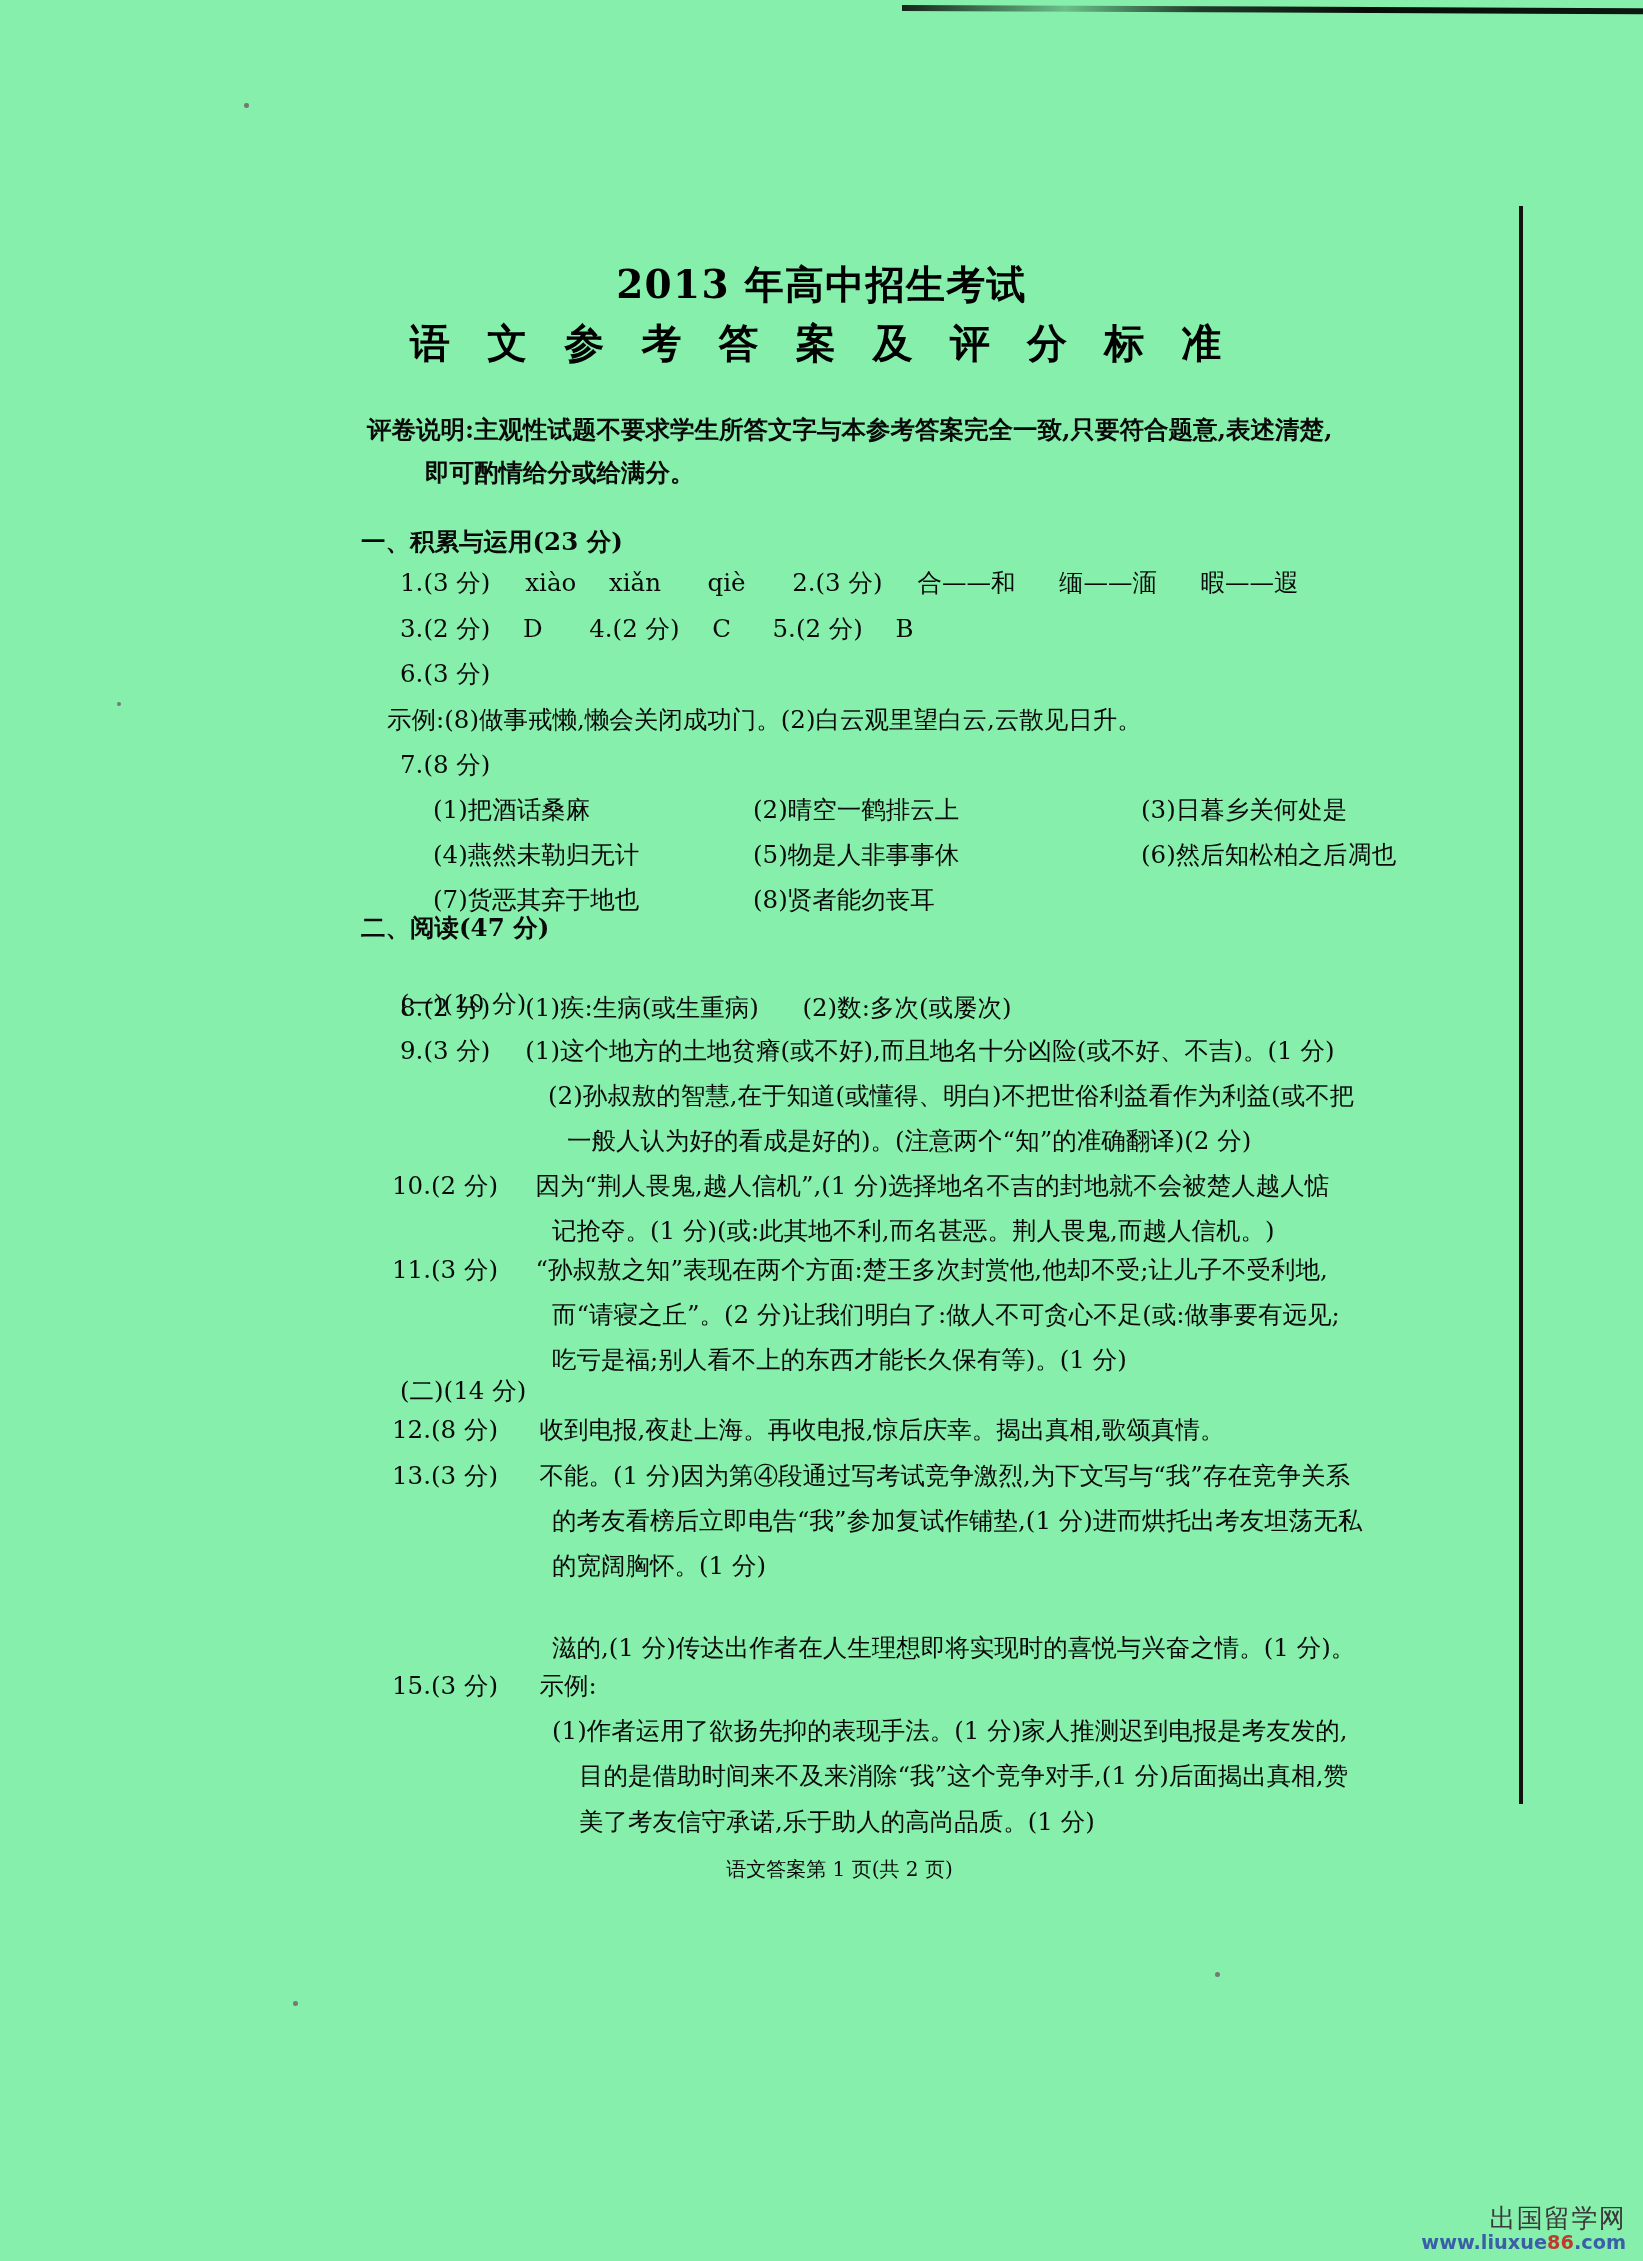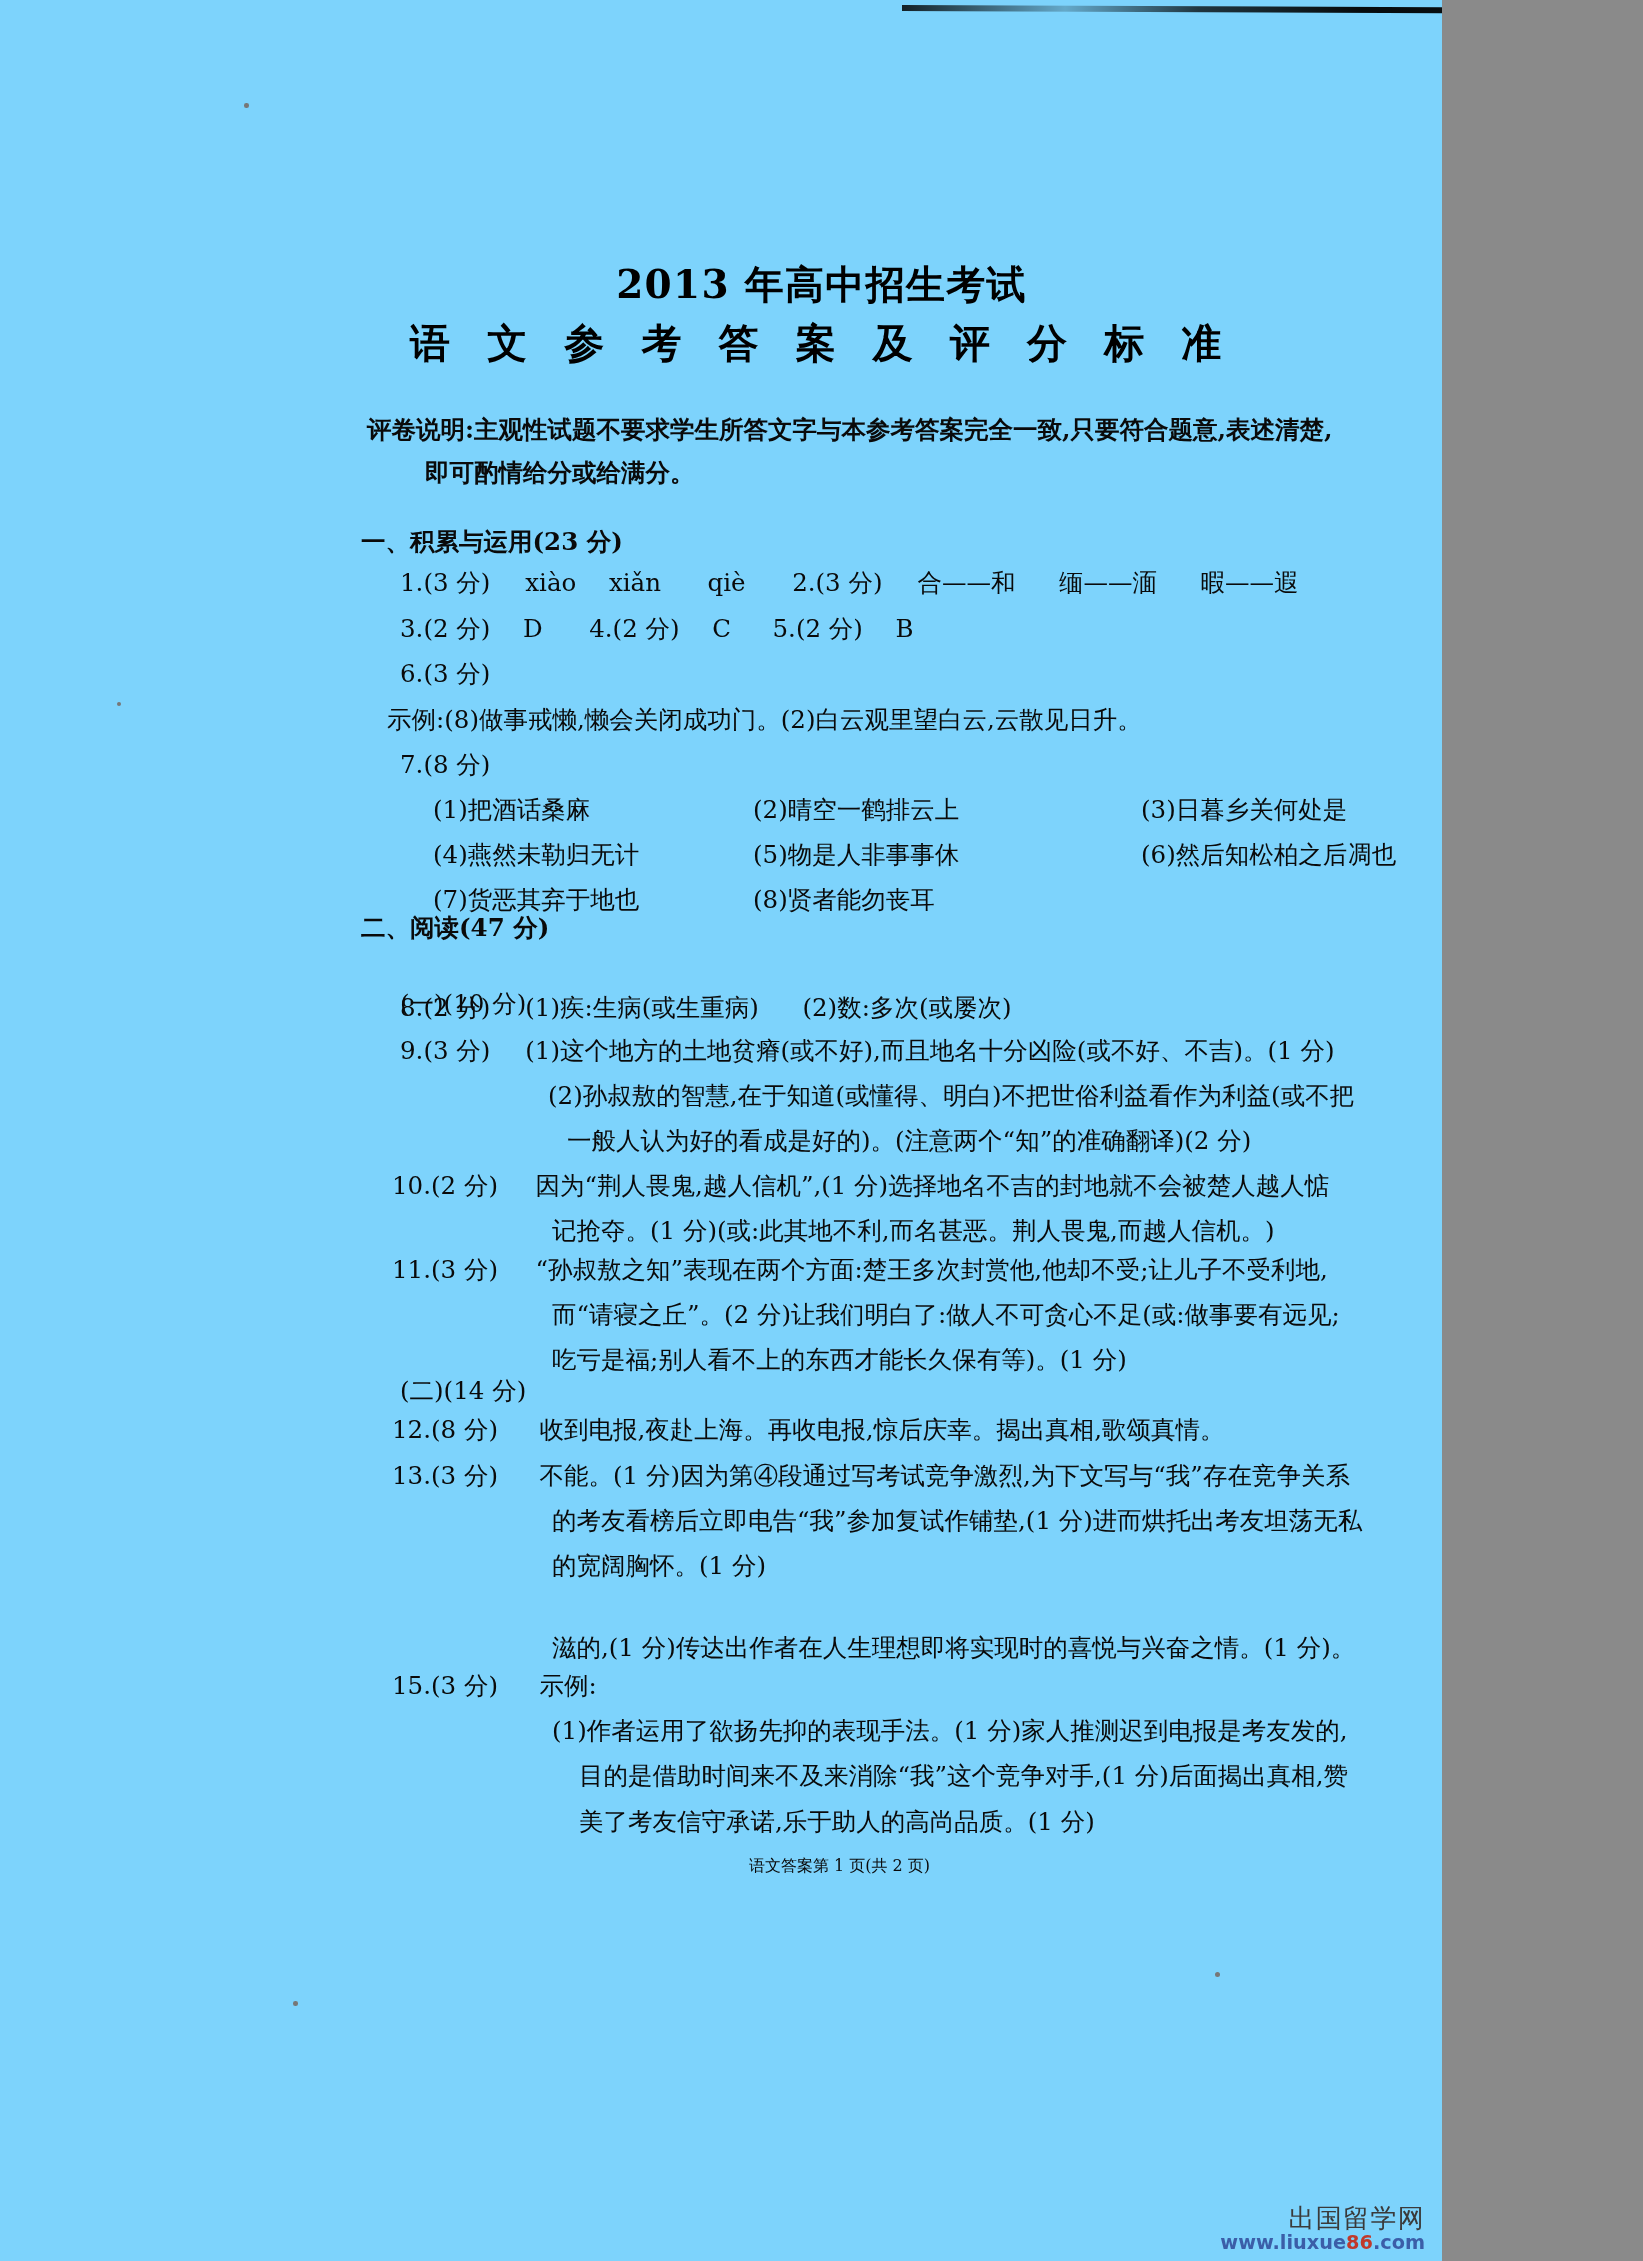--- a/index.html
+++ b/index.html
@@ -2,23 +2,23 @@
 <html style="font-size:10.3px"><head>
 <meta charset="utf-8">
 <style>
   html, body {
     margin: 0;
     padding: 0;
     background: #8a8a8a;
   }
   .page {
     position: relative;
-    width: 1442px;
+    width: 1643px;
     height: 2261px;
-    background: #7dd3fc;
+    background: #86efac;
     overflow: hidden;
     font-family: "DejaVu Serif", "Liberation Serif", serif;
     color: #0a0a0a;
   }
 
   
   .scan-top-edge {
     position: absolute;
     left: 902px;
     top: 5.2px;
@@ -72,21 +72,21 @@
     letter-spacing: 11.6px;
   }
 
   .row { position: absolute; font-size: 24.5px; line-height: 1.0; white-space: nowrap; text-align: center; }
   .bold { font-weight: 700; }
 
   .footer {
     position: absolute;
     left: 0; right: 0;
     text-align: center;
-    font-size: 16px;
+    font-size: 20px;
     padding-left: 36px;
   }
 
   
   .watermark {
     position: absolute;
     right: 17px;
     bottom: 9px;
     text-align: right;
     line-height: 1.0;

